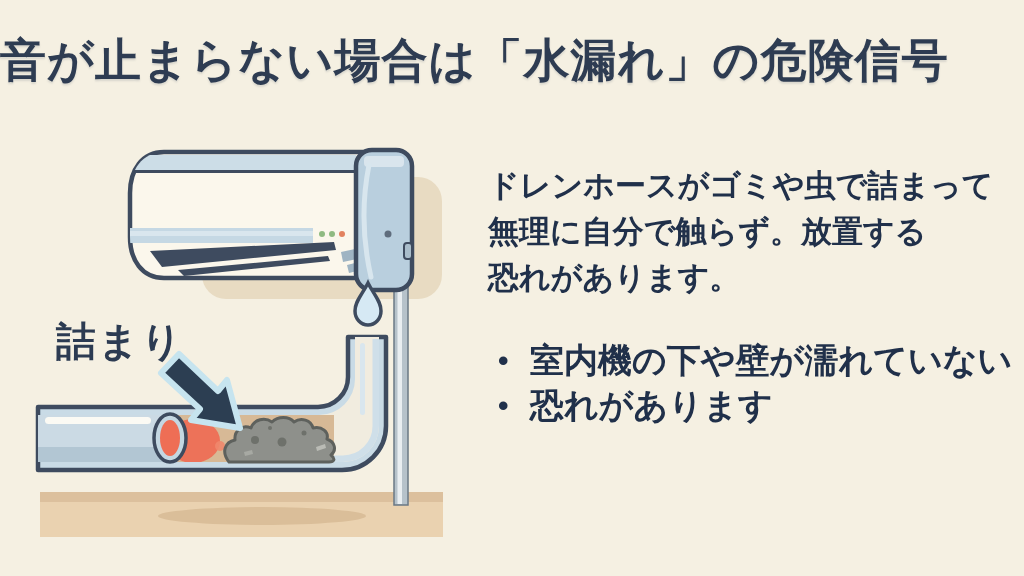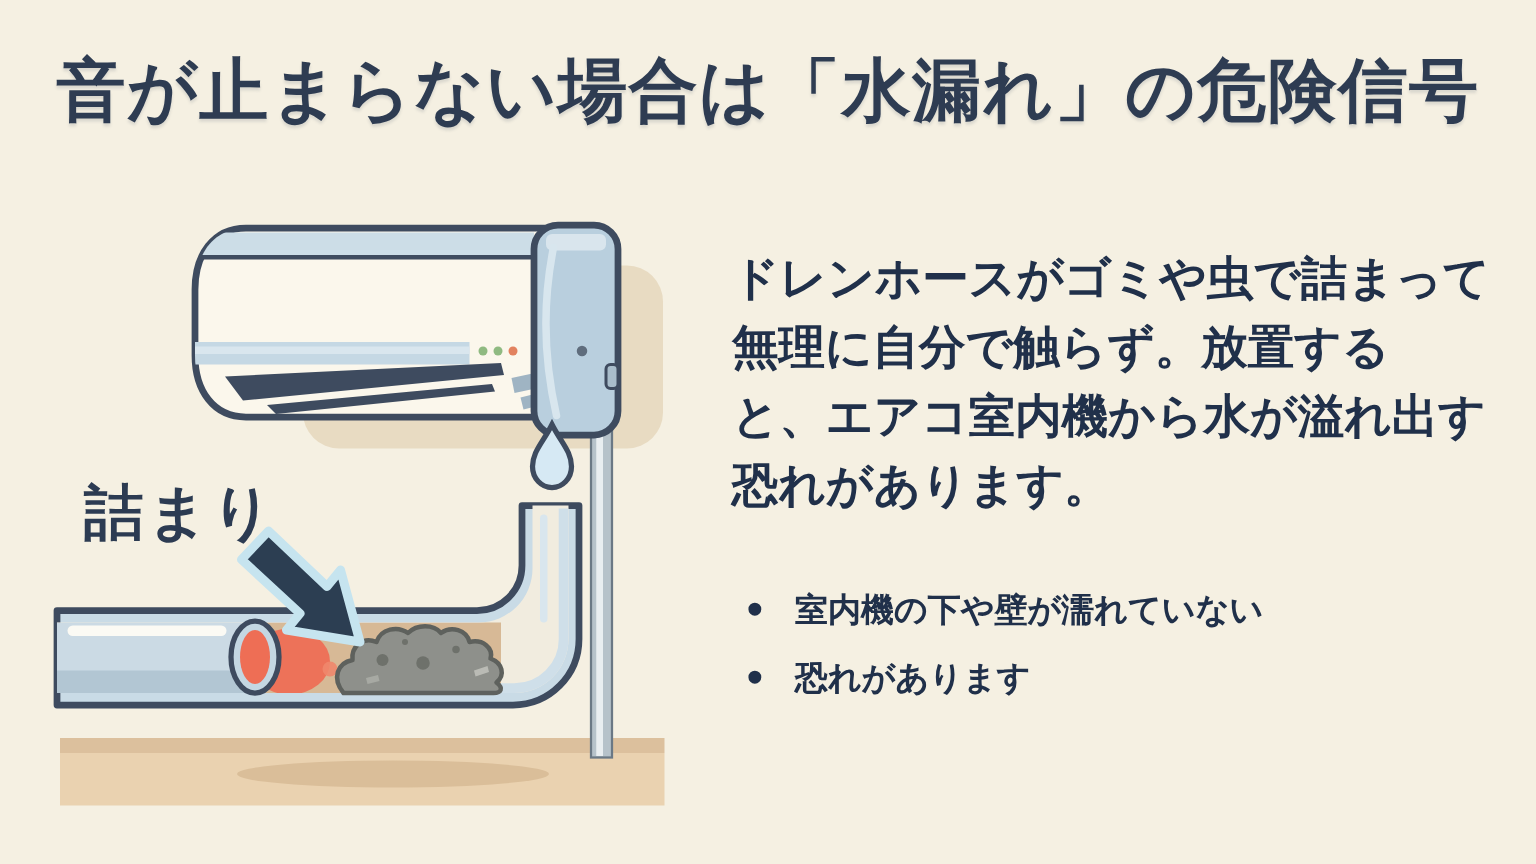--- a/index.html
+++ b/index.html
@@ -13,21 +13,21 @@
     position: relative;
     width: 1024px;
     height: 576px;
     background: #f5f0e2;
   }
   .title {
     position: absolute;
     top: 30px;
     left: 0;
     width: 100%;
-    text-align: center;
+    text-align: left;
     font-size: 46px;
     font-weight: 800;
     letter-spacing: 1px;
     color: #2e3c52;
     text-shadow: 0 2px 2px rgba(62,75,95,0.15);
     white-space: nowrap;
   }
   .illo {
     position: absolute;
     left: 30px;
@@ -58,21 +58,21 @@
   .blist { margin-top: 37px; }
   .bitem { display: flex; align-items: flex-start; }
   .bmark {
     flex: none;
     width: 42px;
     padding-left: 10px;
     font-size: 30px;
     line-height: 45px;
   }
   .bline {
-    font-size: 22px;
+    font-size: 34px;
     line-height: 45px;
     white-space: nowrap;
   }
 </style>
 </head>
 <body>
 
 <div class="page">
 
   <h1 class="title">音が止まらない場合は「水漏れ」の危険信号</h1>
@@ -153,21 +153,20 @@
 
     <polygon points="149,229 188,266 197,255 210,303 161,295 170,284 131,248" fill="#2c3e52" stroke="#c6e4ef" stroke-width="6" stroke-linejoin="round"></polygon>
 
     <text x="26" y="230" class="clog-label-text">詰まり</text>
   </svg>
 
   <div class="right-col">
     <div class="para">
       <div class="pline">ドレンホースがゴミや虫で詰まって</div>
       <div class="pline">無理に自分で触らず。放置する</div>
-      <div class="pline">と、エアコ室内機から水が溢れ出す</div>
       <div class="pline">恐れがあります。</div>
     </div>
     <div class="blist">
       <div class="bitem">
         <span class="bmark">•</span>
         <div class="btext">
           <div class="bline">室内機の下や壁が濡れていない</div>
         </div>
       </div>
       <div class="bitem">

